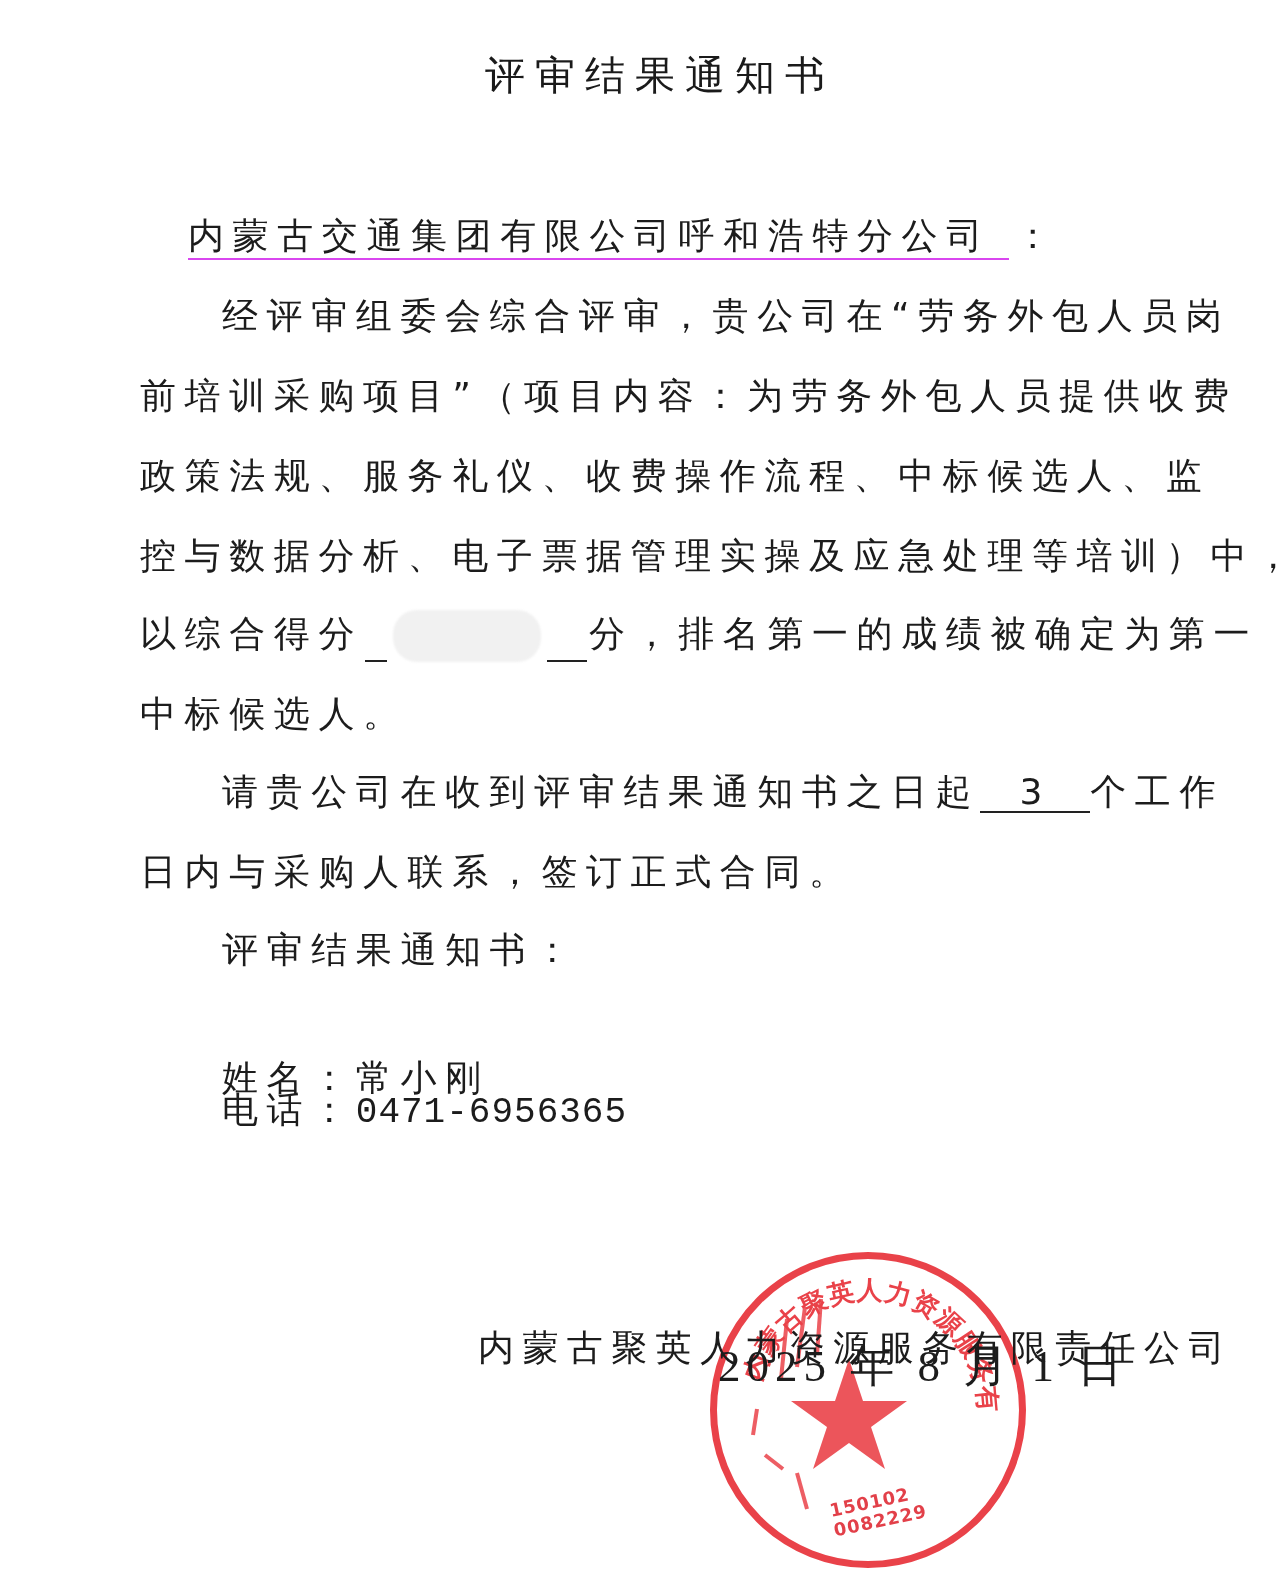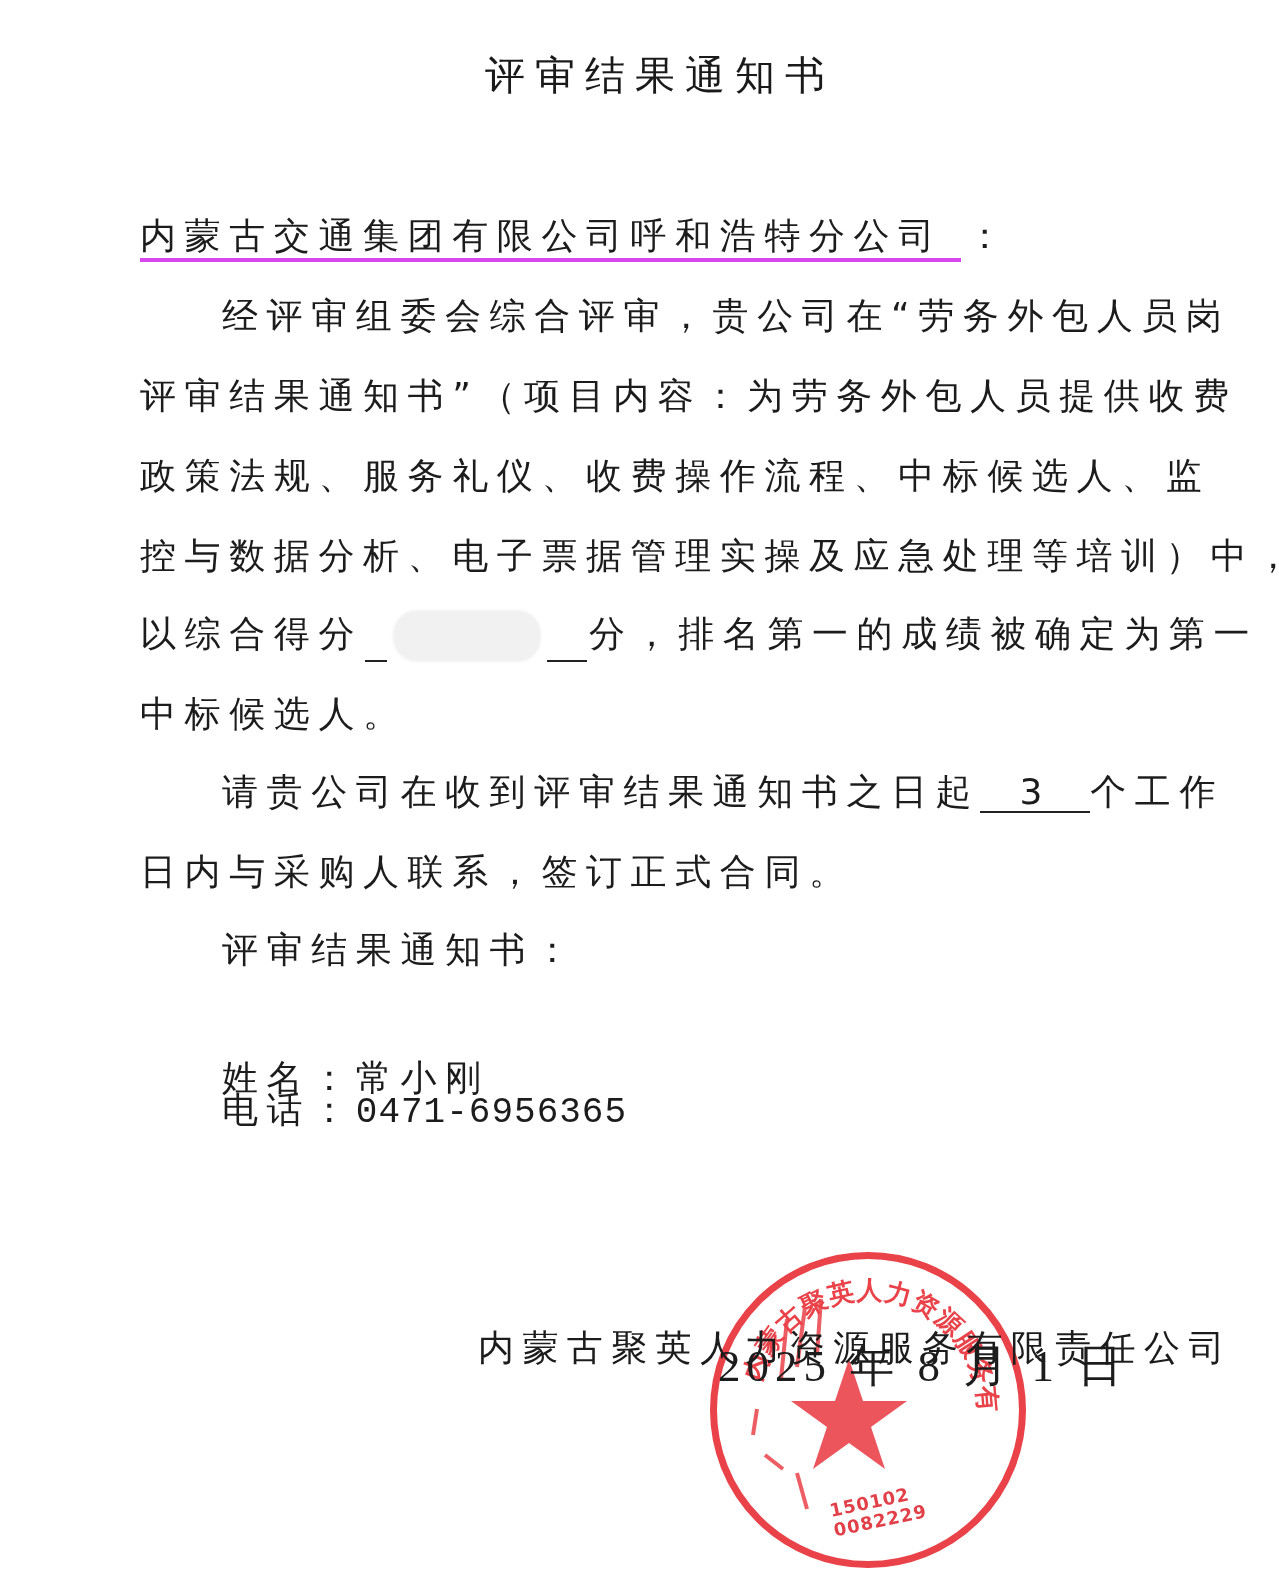--- a/index.html
+++ b/index.html
@@ -12,21 +12,21 @@
     position: absolute; left: 0; top: 48px; width: 1320px; text-align: center;
     font-size: 40px; letter-spacing: 10px; font-weight: normal; color: #1a1a1a;
   }
   .line {
     position: absolute; left: 140px; font-size: 36px; letter-spacing: 8.6px;
     white-space: nowrap; line-height: 44px;
   }
   .indent { left: 222px; }
   .addressee-wrap { top: 214px; }
   .addressee {
-    display: inline-block; border-bottom: 4px solid #d946ef; padding-right: 18px;
+    display: inline-block; border-bottom: 2px solid #d946ef; padding-right: 18px; margin-left: 48px;
   }
   .colon { margin-left: 6px; }
   .blank {
     display: inline-block; vertical-align: bottom; border-bottom: 2px solid #222;
     height: 30px; margin: 0 2px;
   }
   .blur-box {
     display: inline-block; width: 148px; height: 52px; background: #f1f1f1;
     border-radius: 24px; vertical-align: middle; margin: 0 4px; filter: blur(1px);
   }
@@ -60,21 +60,21 @@
 
 <div>
 
   <div class="title">评审结果通知书</div>
 
   <div class="line addressee-wrap">
     <span class="addressee">内蒙古交通集团有限公司呼和浩特分公司</span><span class="colon">：</span>
   </div>
 
   <div class="line indent" style="top:294px">经评审组委会综合评审，贵公司在“劳务外包人员岗</div>
-  <div class="line" style="top:374px">评审结果通知书”（项目内容：为劳务外包人员提供收费</div>
+  <div class="line" style="top:374px">前培训采购项目”（项目内容：为劳务外包人员提供收费</div>
   <div class="line" style="top:454px">政策法规、服务礼仪、收费操作流程、中标候选人、监</div>
   <div class="line" style="top:534px">控与数据分析、电子票据管理实操及应急处理等培训）中，</div>
 
   <div class="line" style="top:610px">
     <span>以综合得分</span><span class="blank" style="width:22px"></span><span class="blur-box"></span><span class="blank" style="width:40px"></span><span>分，排名第一的成绩被确定为第一</span>
   </div>
 
   <div class="line" style="top:692px">中标候选人。</div>
 
   <div class="line indent" style="top:770px">

